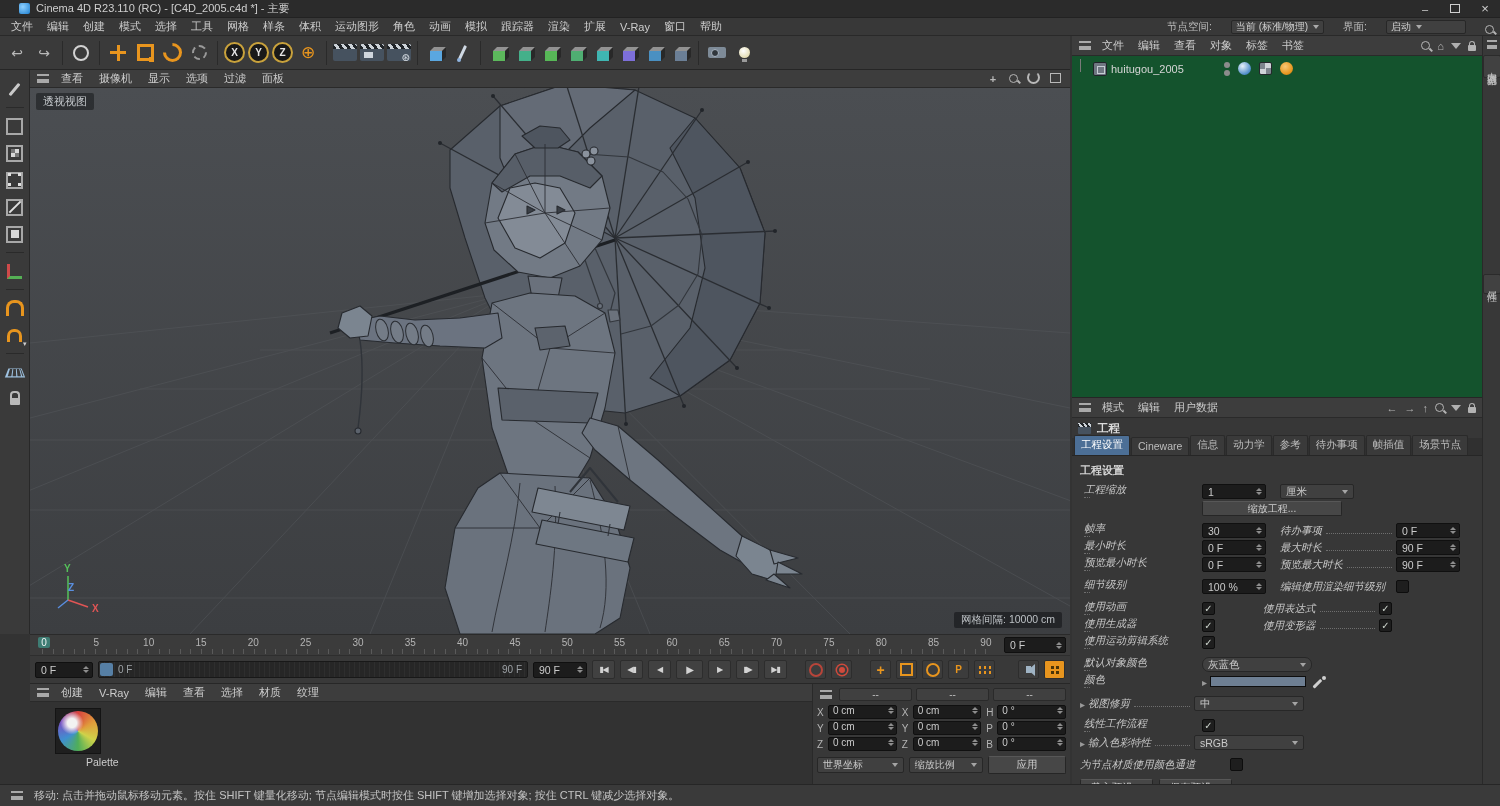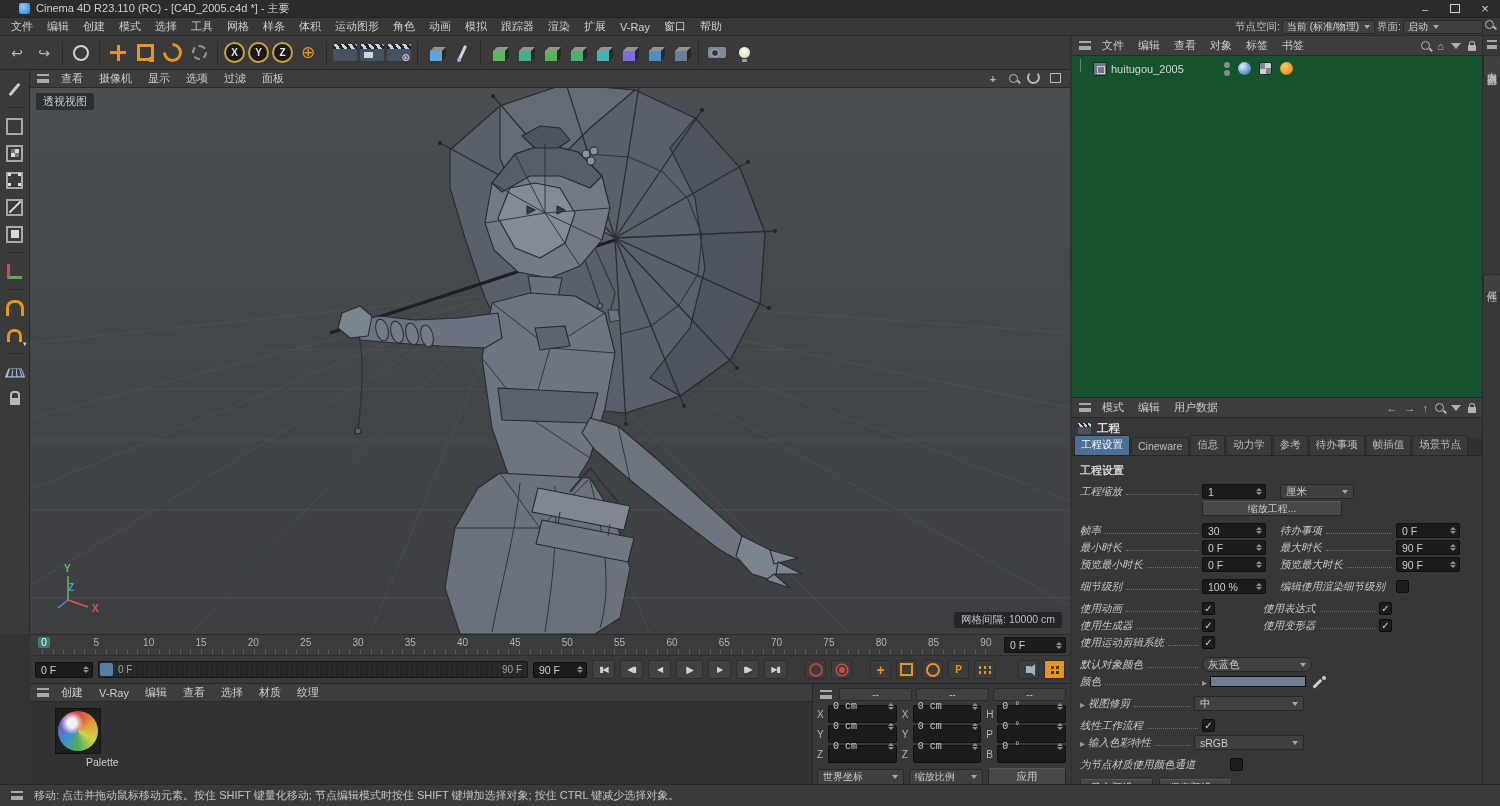--- a/index.html
+++ b/index.html
@@ -14,21 +14,21 @@
   #title-text { font-size:11px; color:#cfcfcf; white-space:nowrap; }
   .winctl { margin-left:auto; display:flex; }
   .winbtn { width:30px; height:17px; display:flex; align-items:center; justify-content:center; color:#cfcfcf; font-size:11px; }
   .winbtn.min::before { content:"–"; }
   .winbtn.max::before { content:""; width:8px; height:7px; border:1px solid #cfcfcf; }
   .winbtn.close::before { content:"×"; font-size:13px; }
 
   
   #menubar { left:0; top:18px; width:1500px; height:18px; background:#383838; border-bottom:1px solid #292929; display:flex; align-items:center; padding-left:4px; }
   #menubar .mi { padding:0 7px; font-size:11px; color:#cdcdcd; cursor:default; }
-  #menubar-right { margin-left:auto; display:flex; align-items:flex-start; gap:2px; padding-right:6px; }
+  #menubar-right { margin-left:auto; display:flex; align-items:flex-end; gap:19px; padding-right:6px; }
   .mlabel { color:#bdbdbd; font-size:10.5px; }
   .mdrop { height:14px; background:#404040; border:1px solid #272727; border-radius:2px; display:flex; align-items:center; padding:0 4px; gap:5px; font-size:10px; color:#d0d0d0; }
   .mdrop::after { content:""; border-left:3px solid transparent; border-right:3px solid transparent; border-top:4px solid #aaa; }
   .lens { width:9px; height:9px; border:1.5px solid #b5b5b5; border-radius:50%; position:relative; display:inline-block; }
   .lens::after { content:""; position:absolute; width:4px; height:1.5px; background:#b5b5b5; transform:rotate(45deg); right:-4px; bottom:-1px; }
 
   
   #toolbar { left:0; top:36px; width:1070px; height:34px; background:#3a3a3a; border-bottom:1px solid #262626; display:flex; align-items:center; padding-left:4px; gap:1px; }
   .tsep { width:1px; height:24px; background:#2a2a2a; margin:0 4px; }
   .tb { width:26px; height:27px; border-radius:3px; display:flex; align-items:center; justify-content:center; position:relative; }
@@ -140,21 +140,21 @@
   .mat-name { font-size:10.5px; color:#cccccc;padding-left:48px; }
 
   
   #coord-panel { left:812px; top:684px; width:258px; height:100px; background:#383838; border-left:1px solid #292929; padding:3px 4px; }
   #coord-head { display:flex; align-items:center; gap:4px; height:15px; margin-bottom:3px; }
   .chead { flex:1; height:13px; background:#404040; border:1px solid #2a2a2a; border-radius:2px; color:#bdbdbd; font-size:10px; display:flex; align-items:center; justify-content:center; }
   .ccols { display:flex; gap:5px; }
   .ccol { flex:1; display:flex; flex-direction:column; gap:2px; }
   .crow { display:flex; align-items:center; gap:3px; }
   .caxis { width:8px; font-size:10px; color:#b5b5b5; }
-  .crow .nfield { flex:1; height:14px; font-size:10px; padding:0 2px 16px 4px;font-family:Liberation Mono, monospace; }
+  .crow .nfield { flex:1; height:14px; font-size:10px; padding:0 2px 4px 4px; }
   #coord-bottom { display:flex; gap:5px; margin-top:5px; align-items:center; }
   .dfield { height:16px; background:#404040; border:1px solid #272727; border-radius:2px; display:flex; align-items:center; padding:0 5px; font-size:10px; color:#c9c9c9; gap:5px; }
   .dfield::after { content:""; border-left:3px solid transparent; border-right:3px solid transparent; border-top:4px solid #a5a5a5; margin-left:auto; }
   .btn { background:#474747; border:1px solid #262626; border-top-color:#575757; border-radius:2px; color:#cfcfcf; font-size:10.5px; padding:1px 10px; display:inline-flex; align-items:center; justify-content:center;text-align:right; }
 
   
   #om { left:1072px; top:36px; width:410px; height:361px; background:#353535; }
   #om-menubar, #am-menubar { height:20px; background:#3d3d3d; border-bottom:1px solid #2a2a2a; display:flex; align-items:center; gap:2px; padding:0 4px; }
   #om-menubar .mi, #am-menubar .mi { padding:0 6px; font-size:11px; color:#cdcdcd; }
   .mright { margin-left:auto; display:flex; align-items:center; gap:7px; padding-right:2px; color:#b3b3b3; font-size:11px; }
@@ -183,21 +183,21 @@
   #am-tabs { display:flex; align-items:flex-end; height:18px; background:#303030; border-bottom:1px solid #262626; padding-left:2px; gap:1px; }
   .tab { font-size:10.5px; color:#bdbdbd; padding:2px 6px 3px; background:#3a3a3a; border:1px solid #2a2a2a; border-bottom:none; border-radius:2px 2px 0 0; white-space:nowrap; }
   .tab.on { background:#4c6f96; color:#ffffff; }
   #am-body { padding:4px 0 0 0; }
   .sect { font-size:11px; font-weight:bold; color:#d4d4d4; padding:3px 8px 5px; }
   .arow { display:flex; align-items:center; height:17px; padding:0 8px; }
   .gap { height:5px; }
   .albl { display:flex; align-items:baseline; overflow:hidden; }
   .albl .t { white-space:nowrap; font-size:10.5px; color:#c6c6c6; }
   .albl .dots { flex:1; border-bottom:1px dotted #6e6e6e; margin:0 4px 3px 4px; min-width:6px; }
-  .w120 { width:122px; } .w112 { width:116px; }
+  .w120 { width:122px;flex-direction:column; } .w112 { width:116px; }
   .vf { width:64px; height:15px; }
   .vf2 { width:64px; height:15px; }
   .ddl { height:15px; font-size:10.5px; }
   .sp { width:14px; }
   .cb { width:13px; height:13px; background:#1e1e1e; border:1px solid #0d0d0d; border-radius:2px; display:flex; align-items:center; justify-content:center; }
   .cb.on::after { content:"✓"; color:#ccd4cc; font-size:10px; line-height:1; }
   .exp::before { content:"▸"; color:#9a9a9a; font-size:10px; margin-right:3px; }
   .swatch { width:96px; height:11px; background:#6e7f93; border:1px solid #0e0e0e; }
   .dropper { width:12px; height:12px; position:relative; margin-left:8px; }
   .dropper::before { content:""; position:absolute; left:2px; top:2px; width:2.5px; height:11px; background:#cfcfcf; transform:rotate(45deg); border-radius:1px; }

